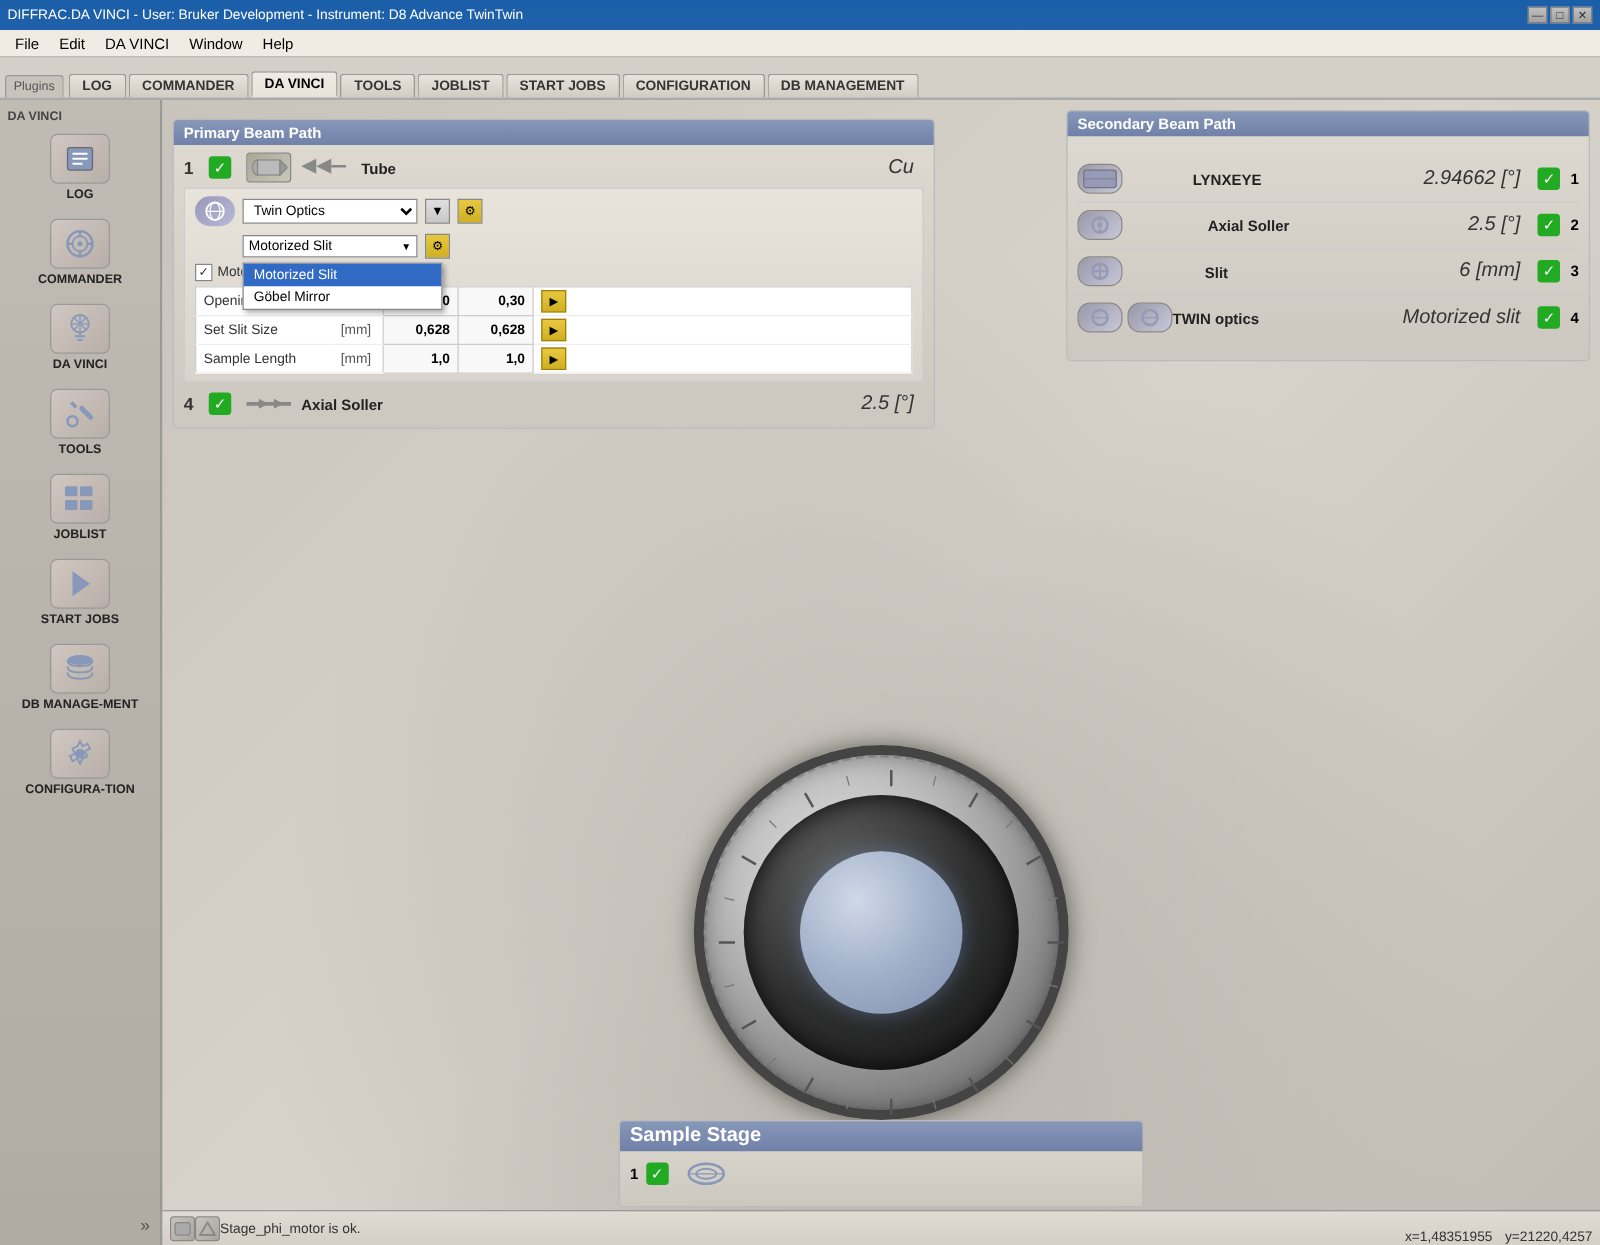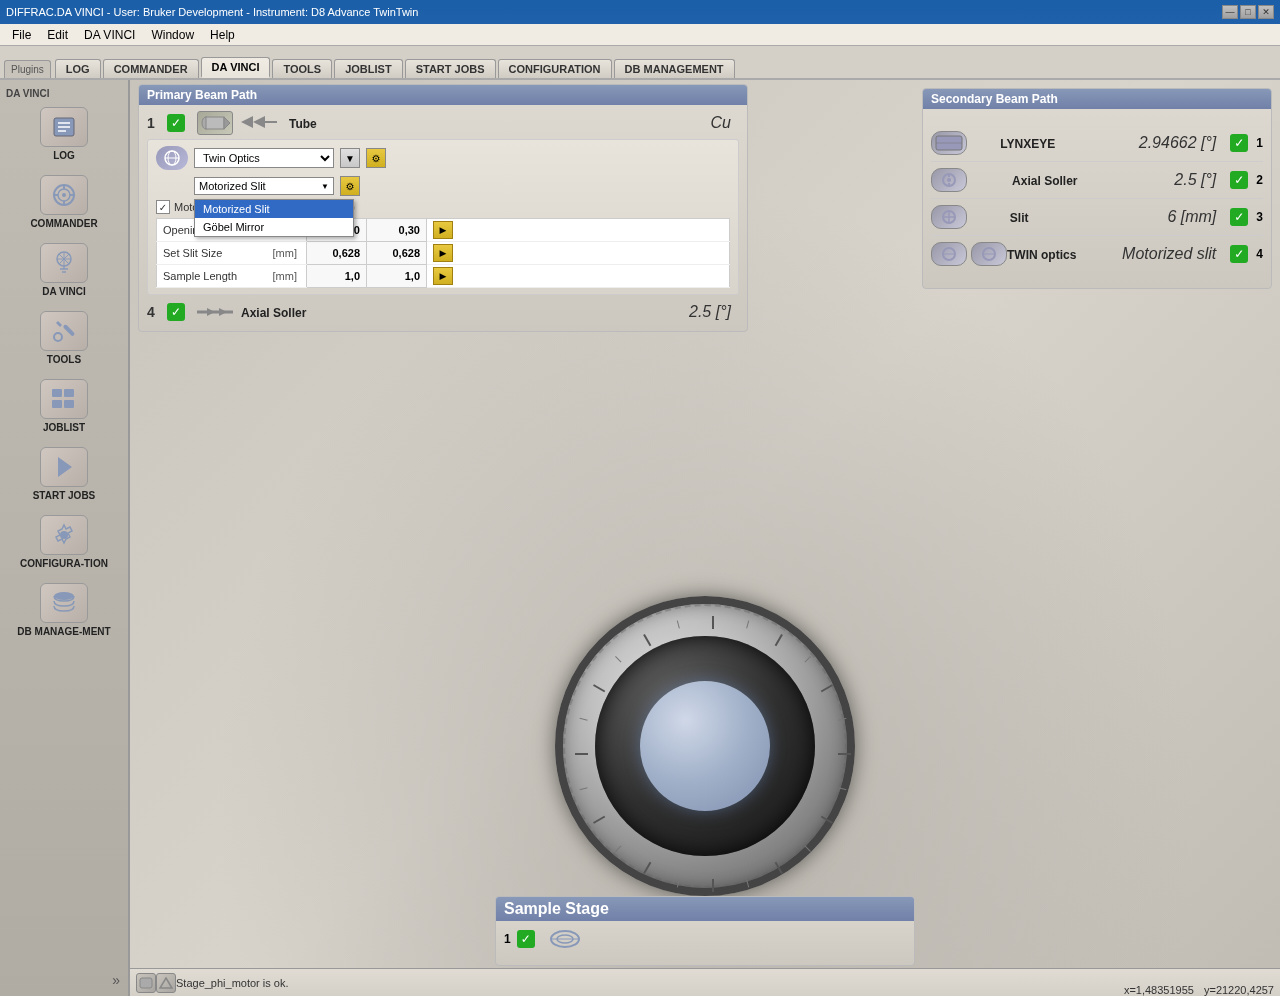--- a/index.html
+++ b/index.html
@@ -536,45 +536,45 @@
           <svg width="28" height="28" viewBox="0 0 28 28">
             <polygon points="8,4 22,14 8,24" fill="#8898b8"></polygon>
           </svg>
         </div>
         <span class="sidebar-label">START JOBS</span>
       </div>
 
       <div class="sidebar-item">
         <div class="sidebar-icon">
           <svg width="28" height="28" viewBox="0 0 28 28">
-            <circle cx="14" cy="14" r="4" fill="#8898b8"></circle>
-            <path d="M14,4 L16,8 L20,6 L22,10 L18,12 L20,16 L16,18 L14,22 L12,18 L8,20 L6,16 L10,14 L8,10 L12,8 Z" fill="none" stroke="#8898b8" stroke-width="1.5"></path>
-          </svg>
-        </div>
-        <span class="sidebar-label">CONFIGURA-TION</span>
-      </div>
-
-      <div class="sidebar-item">
-        <div class="sidebar-icon">
-          <svg width="28" height="28" viewBox="0 0 28 28">
             <ellipse cx="14" cy="7" rx="10" ry="4" fill="#8898b8"></ellipse>
             <path d="M4,7 Q4,12 14,12 Q24,12 24,7" fill="none" stroke="#8898b8" stroke-width="1.5"></path>
             <path d="M4,12 Q4,17 14,17 Q24,17 24,12" fill="none" stroke="#8898b8" stroke-width="1.5"></path>
             <path d="M4,17 Q4,22 14,22 Q24,22 24,17" fill="none" stroke="#8898b8" stroke-width="1.5"></path>
           </svg>
         </div>
         <span class="sidebar-label">DB MANAGE-MENT</span>
       </div>
 
+      <div class="sidebar-item">
+        <div class="sidebar-icon">
+          <svg width="28" height="28" viewBox="0 0 28 28">
+            <circle cx="14" cy="14" r="4" fill="#8898b8"></circle>
+            <path d="M14,4 L16,8 L20,6 L22,10 L18,12 L20,16 L16,18 L14,22 L12,18 L8,20 L6,16 L10,14 L8,10 L12,8 Z" fill="none" stroke="#8898b8" stroke-width="1.5"></path>
+          </svg>
+        </div>
+        <span class="sidebar-label">CONFIGURA-TION</span>
+      </div>
+
       <div class="sidebar-expand-btn">»</div>
     </div>
 
     <div id="main-panel">
 
-      <div style="position:absolute; top:4px; left:8px; width:610px; background:linear-gradient(to bottom,#dedad2,#ccc8c0); border:1px solid #bbb; border-radius:4px;">
+      <div style="position:absolute; top:15px; left:8px; width:610px; background:linear-gradient(to bottom,#dedad2,#ccc8c0); border:1px solid #bbb; border-radius:4px;">
         <div class="beam-panel-header">
           <span>Primary Beam Path</span>
         </div>
         <div style="padding:6px 8px;">
 
           <div class="beam-row">
             <span class="beam-number">1</span>
             <div class="check-icon">✓</div>
             <div style="display:flex;align-items:center;gap:4px;margin-left:8px;">
 
@@ -680,21 +680,21 @@
                 <polygon points="10,4 18,8 10,12" fill="#888"></polygon>
                 <polygon points="22,4 30,8 22,12" fill="#888"></polygon>
               </svg>
             </div>
             <span class="beam-label" style="margin-left:8px;">Axial Soller</span>
             <span class="beam-value">2.5 [°]</span>
           </div>
         </div>
       </div>
 
-      <div style="position:absolute; top:8px; right:8px; width:350px; background:linear-gradient(to bottom,#dedad2,#ccc8c0); border:1px solid #bbb; border-radius:4px;">
+      <div style="position:absolute; top:8px; right:8px; width:419px; background:linear-gradient(to bottom,#dedad2,#ccc8c0); border:1px solid #bbb; border-radius:4px;">
         <div class="beam-panel-header">
           <span>Secondary Beam Path</span>
         </div>
         <div style="padding:16px 8px;">
 
           <div style="display:flex; align-items:center; padding:6px 0; border-bottom:1px solid #ccc;">
             <div style="flex:1; display:flex; align-items:center; gap:4px;">
               <div class="beam-device-icon">
                 <svg width="30" height="18" viewBox="0 0 30 18">
                   <rect x="2" y="2" width="26" height="14" rx="2" fill="#9898b8" stroke="#777"></rect>

